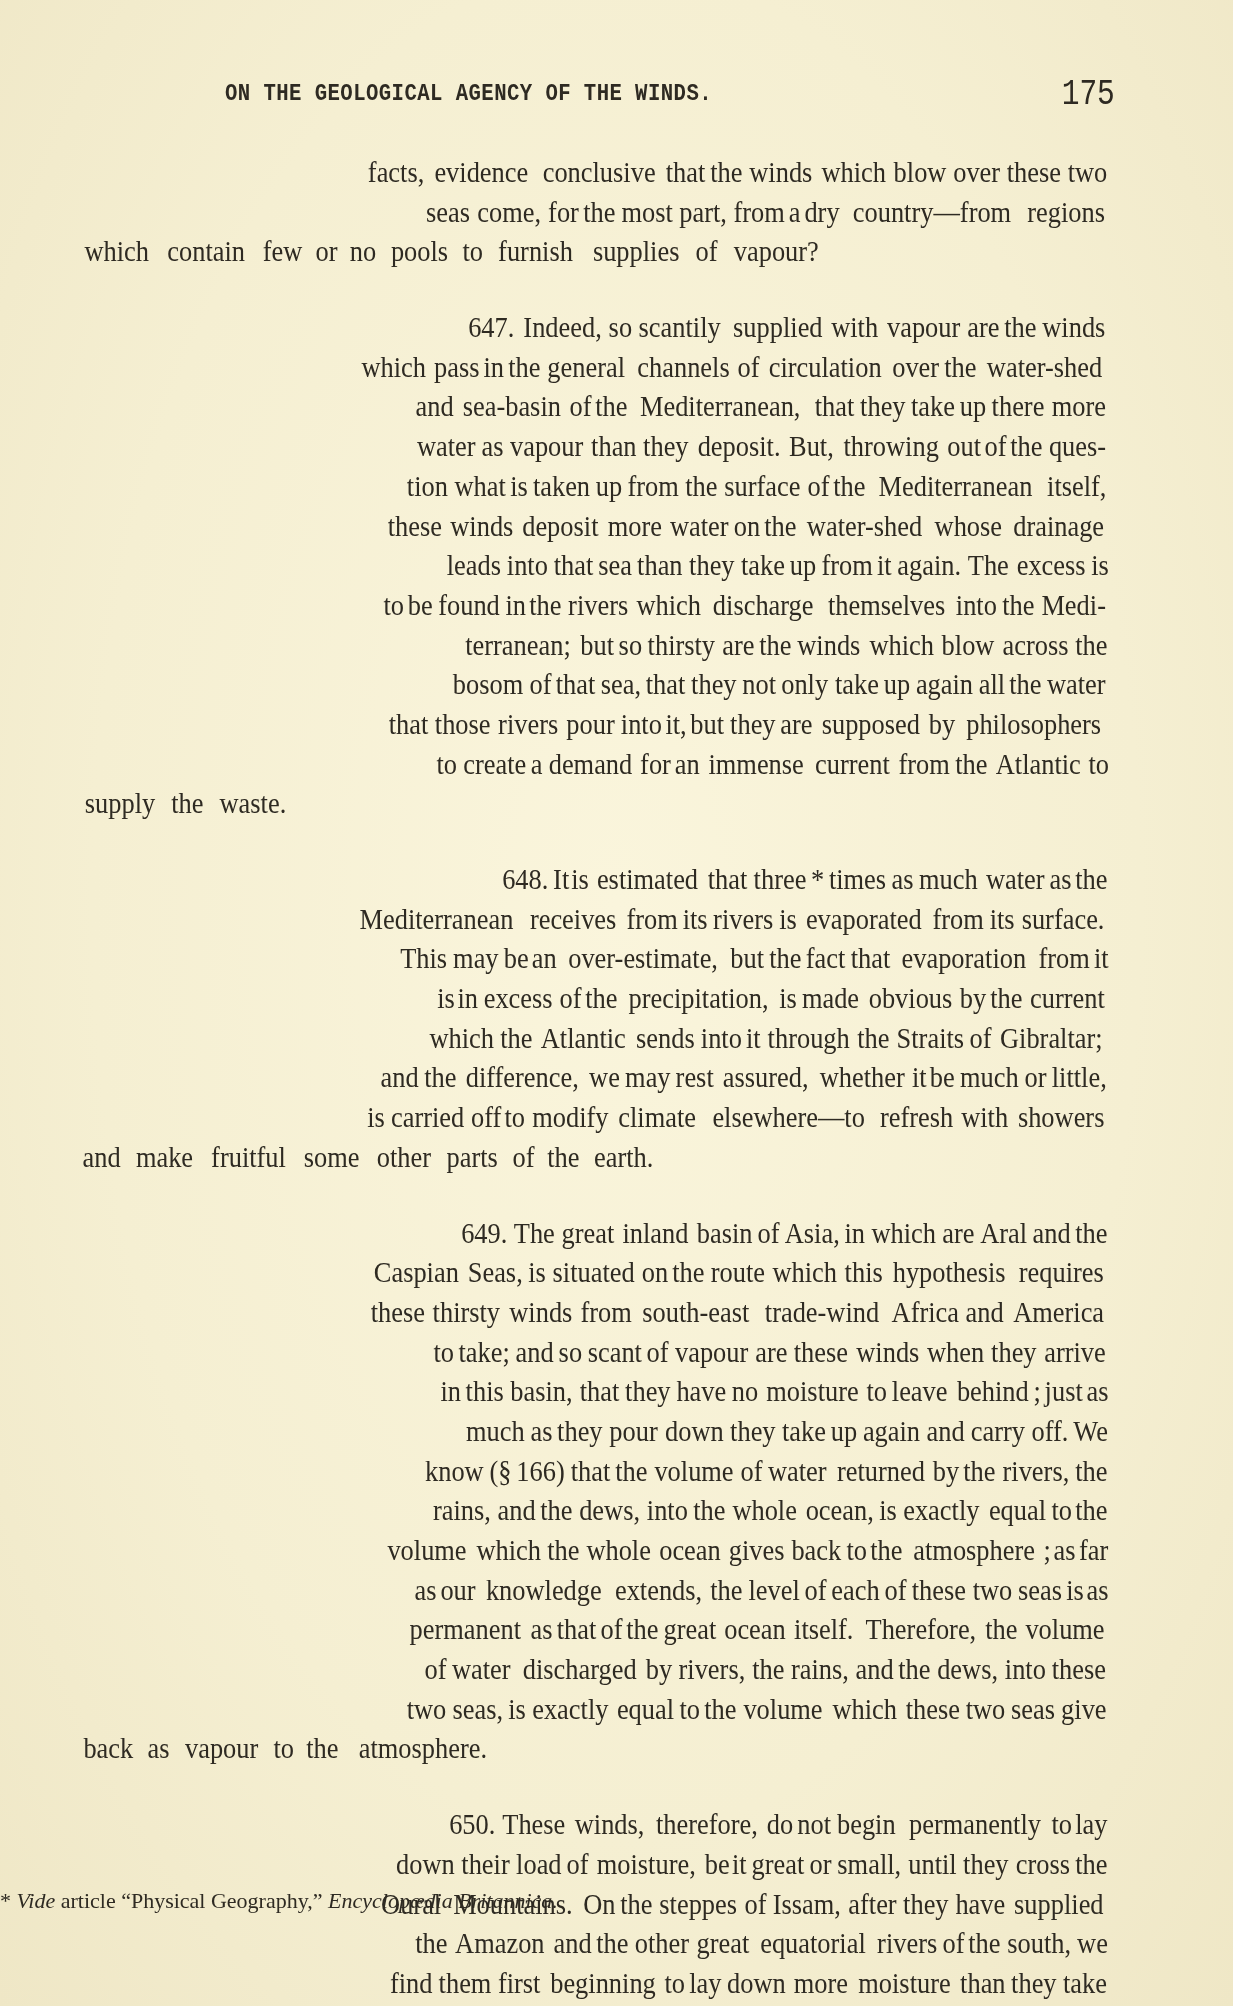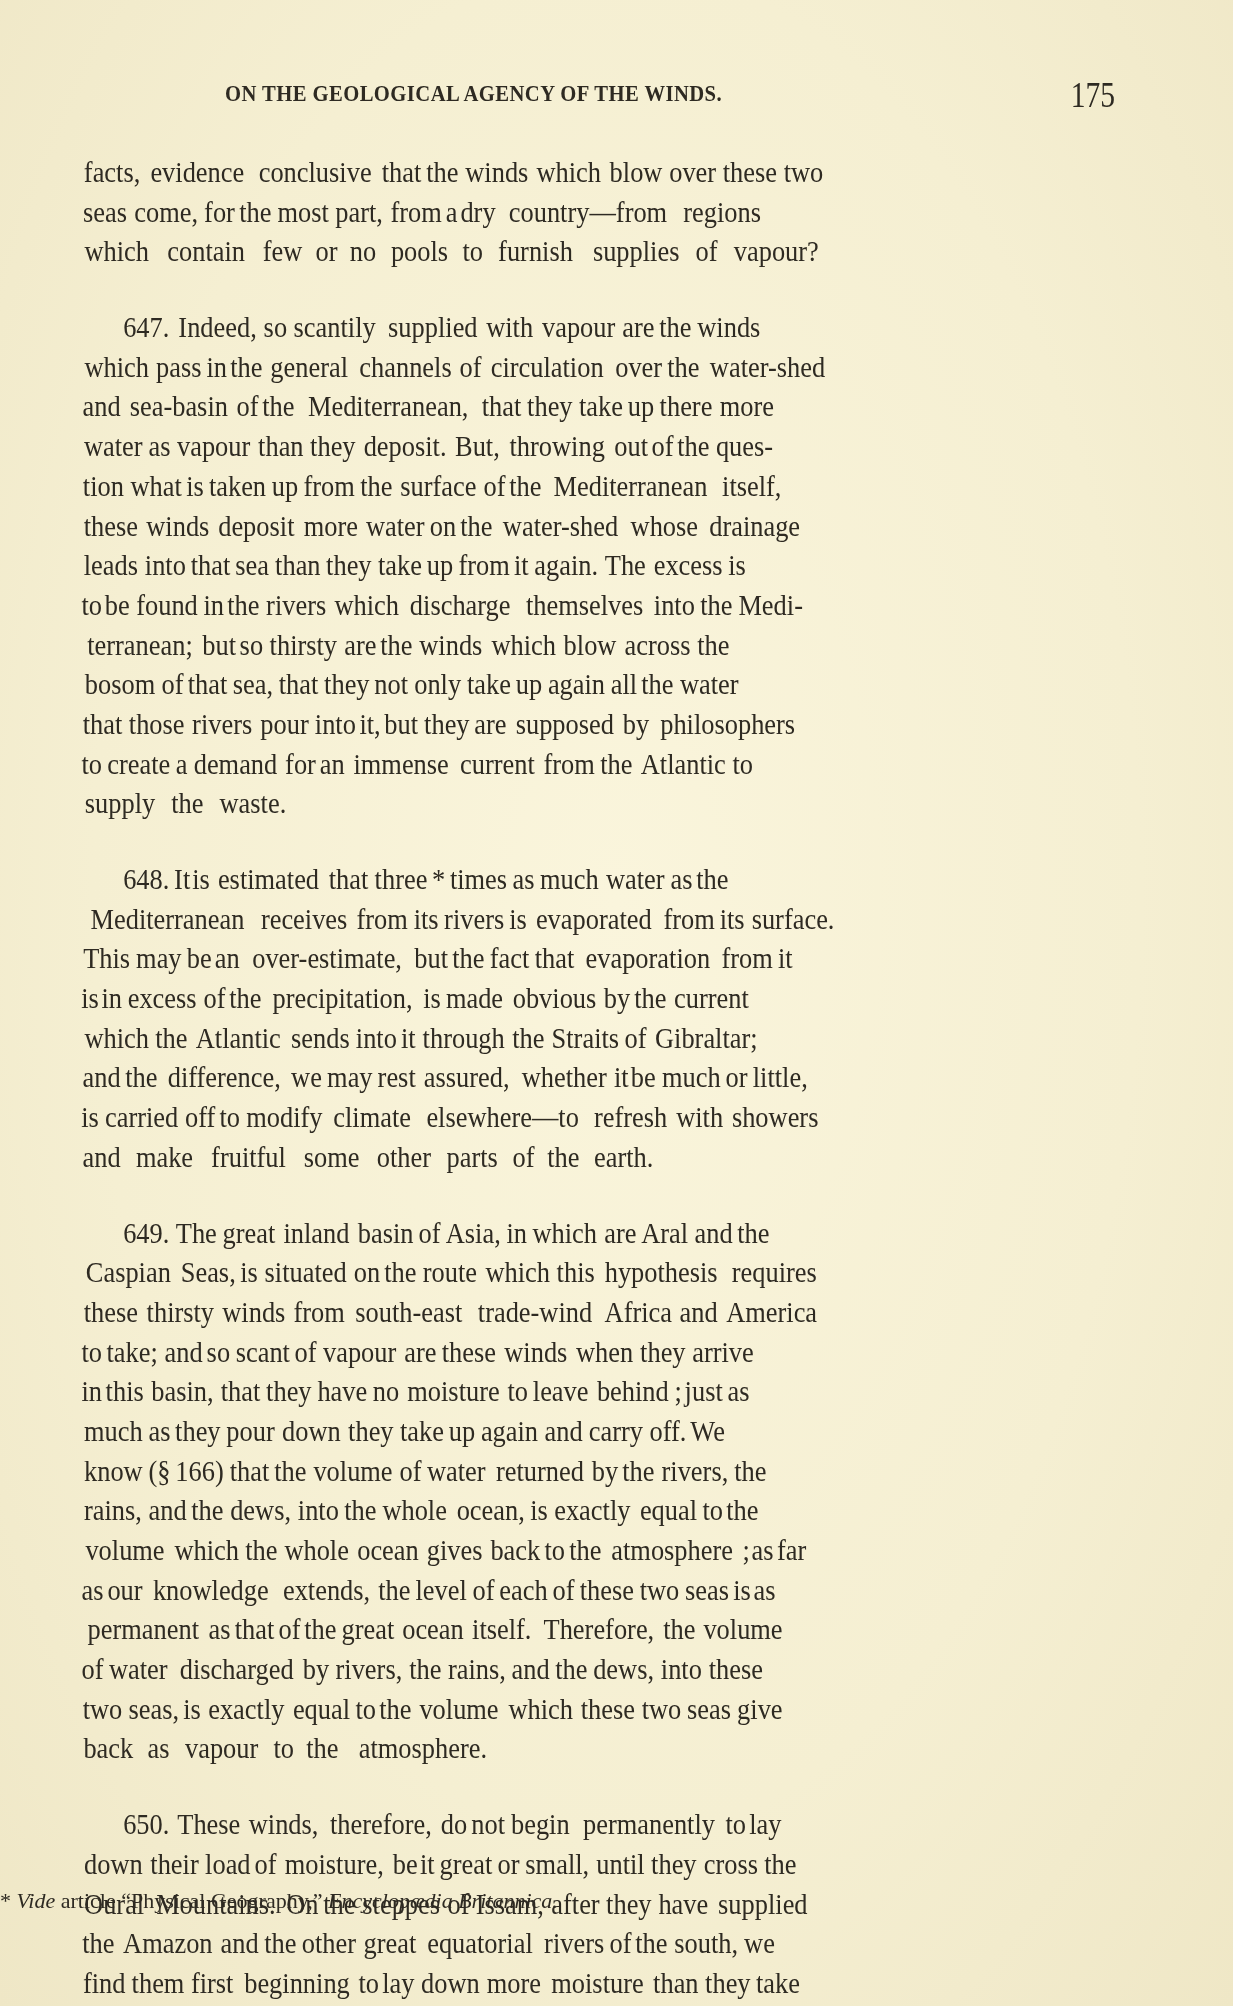--- a/index.html
+++ b/index.html
@@ -8,41 +8,41 @@
     background: #f7f1d6;
     position: relative;
     font-family: "Liberation Serif", "DejaVu Serif", serif;
     color: #2e2a22;
   }
   .page-bg {
     position: absolute; inset: 0;
     background: radial-gradient(ellipse at 50% 45%, #faf5dc 0%, #f5efd2 60%, #efe7c6 100%);
   }
   .running-head {
-    position: absolute; left: 225px; top: 76px; width: 890px; height: 40px;
+    position: absolute; left: 225px; top: 76px; width: 890px; height: 40px; font-family: Liberation Mono, monospace;
   }
   .running-title {
     position: absolute; left: 0; top: 4px;
     font-size: 24px; letter-spacing: 0.5px; font-weight: bold;
     transform: scaleX(0.86); transform-origin: left center;
     white-space: nowrap;
   }
   .page-number {
     position: absolute; right: 0; top: -2px;
     font-size: 36px; transform: scaleX(0.82); transform-origin: right center;
   }
   .body-text {
     position: absolute; left: 80px; top: 152px; width: 1030px;
   }
   .line {
     height: 39.7px; line-height: 39.7px;
     font-size: 30px;
     text-align: justify; text-align-last: justify;
     white-space: nowrap; overflow: visible;
-    display: flex; justify-content: flex-start;
+    display: flex; justify-content: flex-end;
   }
   .line.last { justify-content: flex-start; gap: 9px; }
   .line.indent { padding-left: 40px; margin-top: 36px; }
   .line span.w { display: inline-block; transform: scaleX(0.88); }
   .footnote {
     position: absolute; left: 0; width: 1202px; top: 1888px;
     text-align: left; font-size: 22px;
   }
   .footnote i { font-style: italic; }
 </style>

